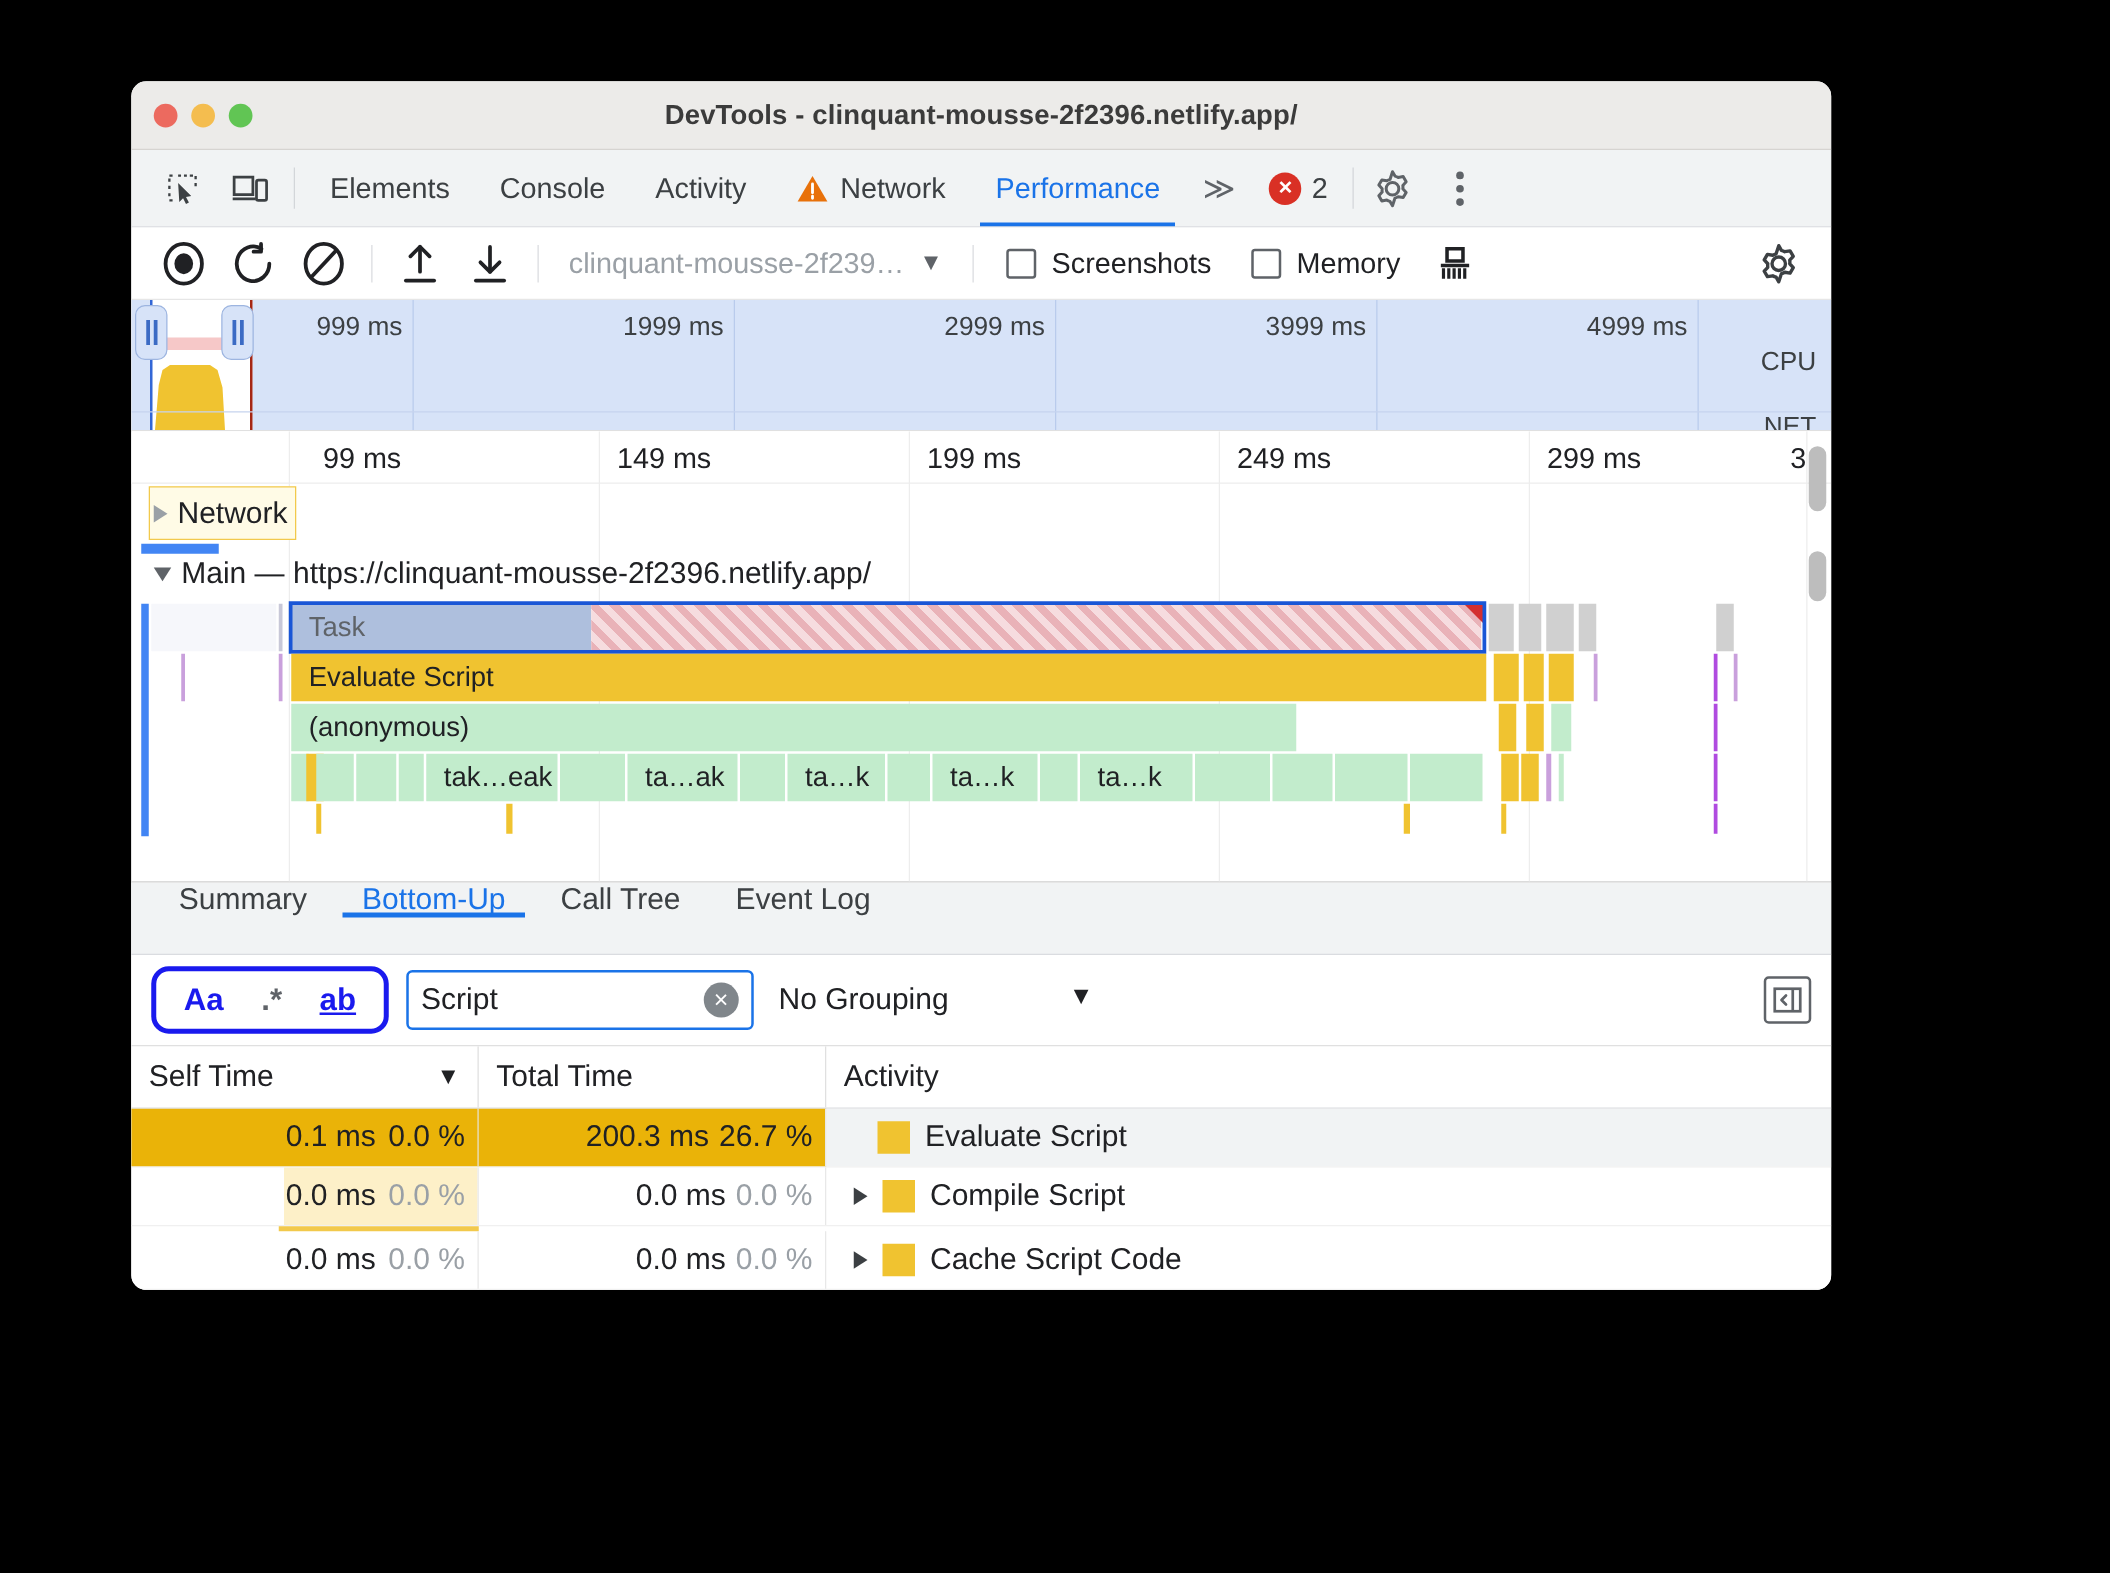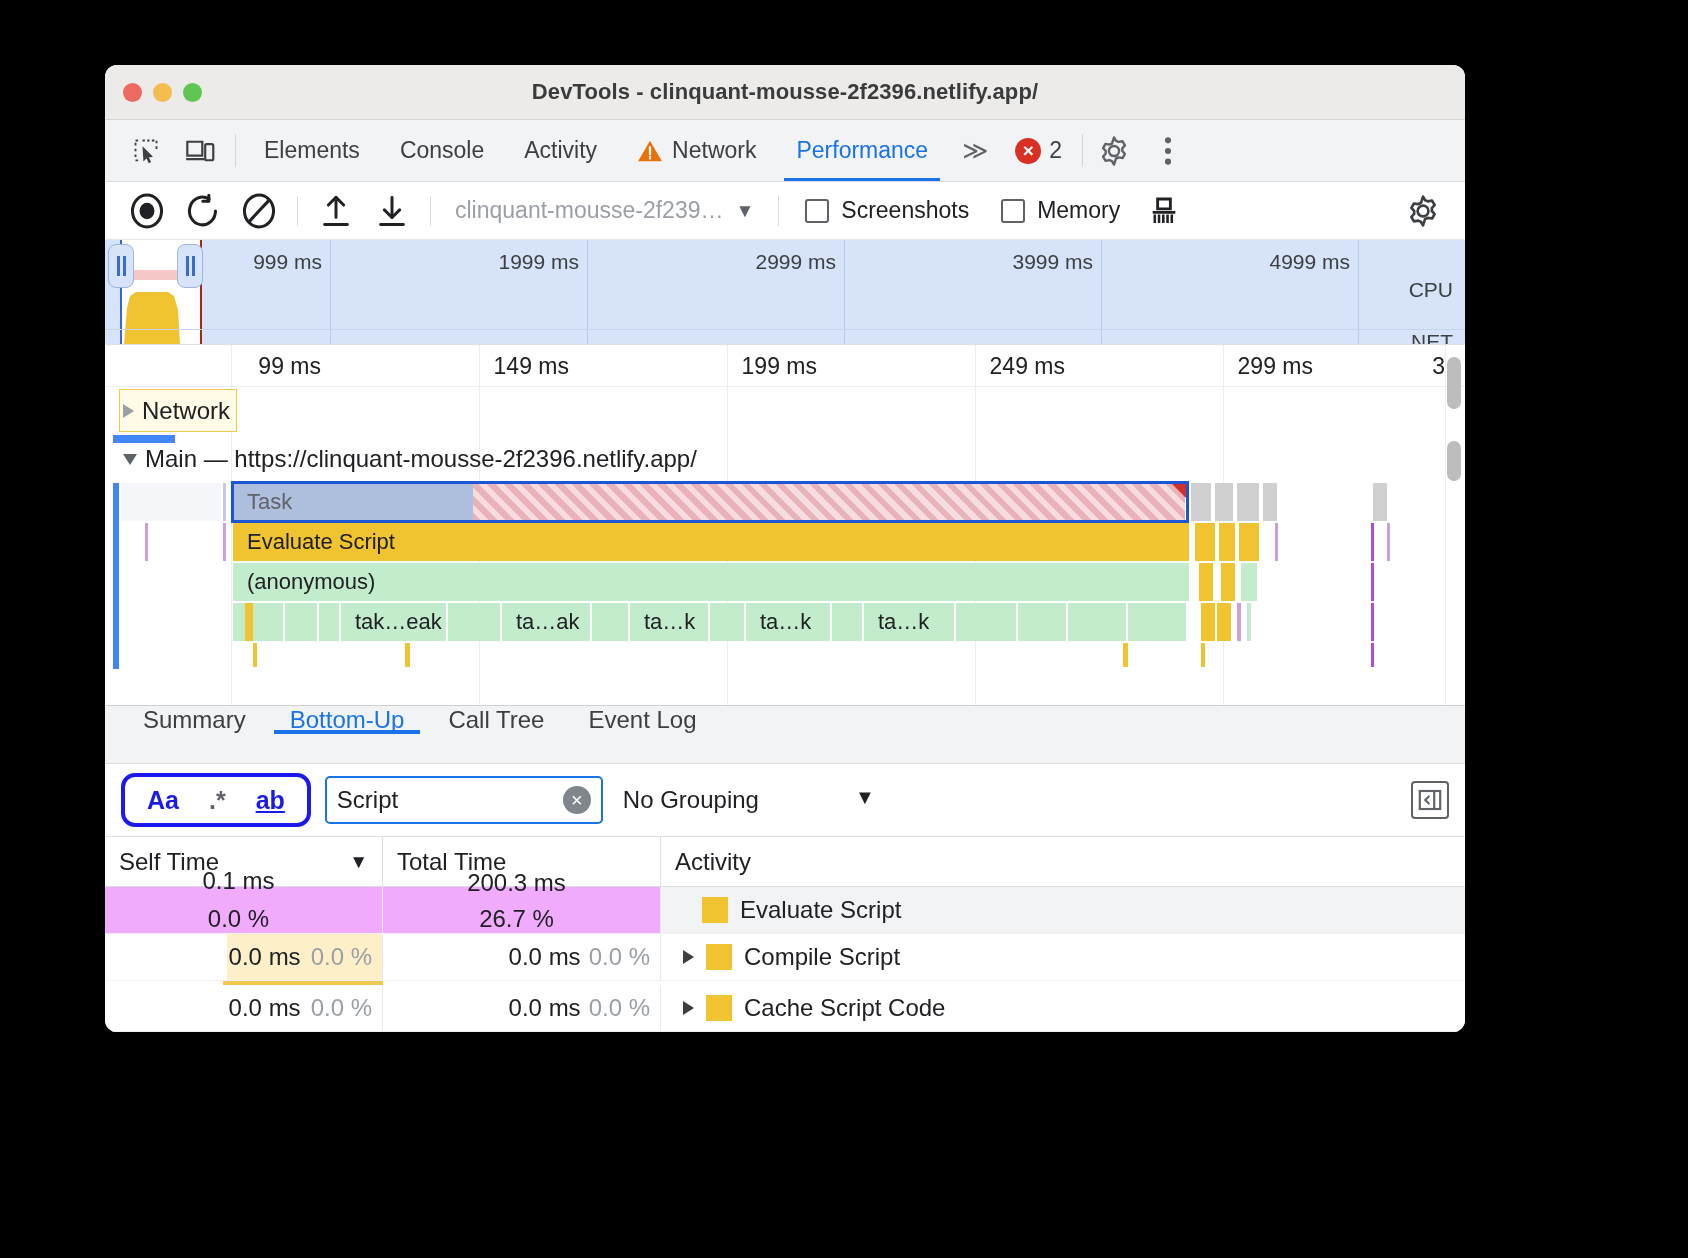--- a/index.html
+++ b/index.html
@@ -229,21 +229,21 @@
   .th.c1 { width: 278px; justify-content: space-between; }
   .th.c2 { width: 278px; }
   .th.c3 { flex: 1; border-right: none; }
   .tbody-row { height: 47px; border-bottom: 1px solid #f0f0f0; }
   .td { display: flex; align-items: center; font-size: 24px; color: #202124; border-right: 1px solid #e8e8e8; }
   .td.c1 { width: 278px; justify-content: flex-end; padding-right: 10px; gap: 10px; }
   .td.c2 { width: 278px; justify-content: flex-end; padding-right: 10px; gap: 8px; }
   .td.c3 { flex: 1; border-right: none; display: flex; align-items: center; gap: 12px; padding-left: 18px; }
   .pct-dim { color: #9aa0a6; }
   .swatch { width: 26px; height: 26px; background: #f0c330; }
-  .row-sel .td.c1, .row-sel .td.c2 { background: #f0abfc; flex-direction: column; }
+  .row-sel .td.c1, .row-sel .td.c2 { background: #eab308; }
   .row-sel .td.c3 { background: #f1f3f4; }
   .expand-tri { width: 0; height: 0; border-left: 11px solid #3c4043; border-top: 7px solid transparent; border-bottom: 7px solid transparent; margin-left: 4px; }
   .no-tri { width: 11px; }
   #hl-underline { height: 4px; background: #f2c94c; width: 160px; margin-left: 118px; }
 </style>
 </head>
 <body>
 
 <div id="window">
 
@@ -477,21 +477,21 @@
           <div class="fc-bar yellow" style="left:128px;width:956px;">Evaluate Script</div>
           <div class="fc-bar yellow" style="left:1090px;width:20px;"></div>
           <div class="fc-bar yellow" style="left:1114px;width:16px;"></div>
           <div class="fc-bar yellow" style="left:1134px;width:20px;"></div>
           <div style="position:absolute;left:1170px;top:0;width:3px;height:38px;background:#c9a0dc;"></div>
           <div style="position:absolute;left:1266px;top:0;width:3px;height:38px;background:#b04be0;"></div>
           <div style="position:absolute;left:1282px;top:0;width:3px;height:38px;background:#c9a0dc;"></div>
         </div>
 
         <div class="fc-row">
-          <div class="fc-bar green" style="left:128px;width:956px;">(anonymous)</div>
+          <div class="fc-bar green" style="left:128px;width:804px;">(anonymous)</div>
           <div class="fc-bar yellow" style="left:1094px;width:14px;"></div>
           <div class="fc-bar yellow" style="left:1116px;width:12px;"></div>
           <div class="fc-bar green" style="left:1136px;width:16px;"></div>
           <div style="position:absolute;left:1266px;top:0;width:3px;height:38px;background:#b04be0;"></div>
         </div>
 
         <div class="fc-row">
           <div class="fc-bar green" style="left:128px;width:10px;"></div>
           <div class="fc-bar yellow" style="left:140px;width:6px;"></div>
           <div class="fc-bar green" style="left:148px;width:30px;"></div>

